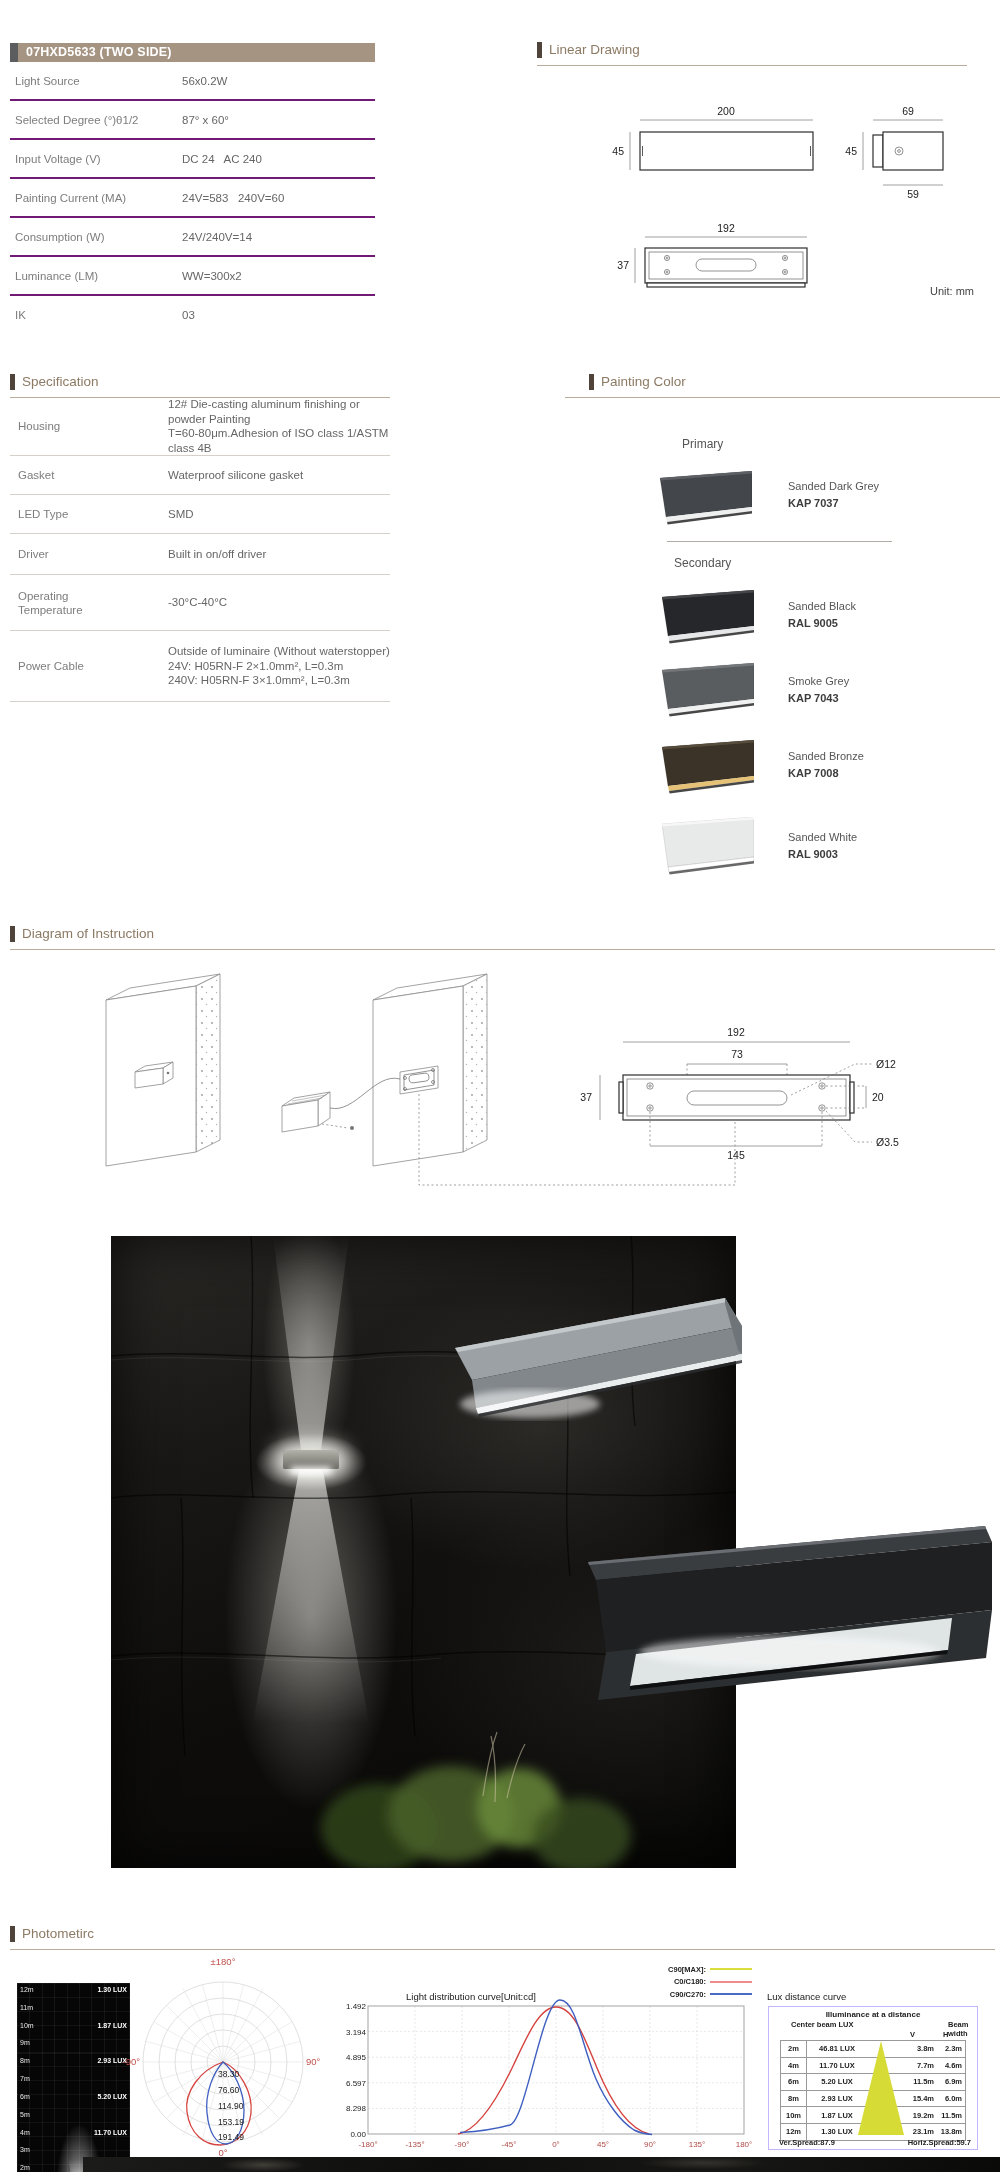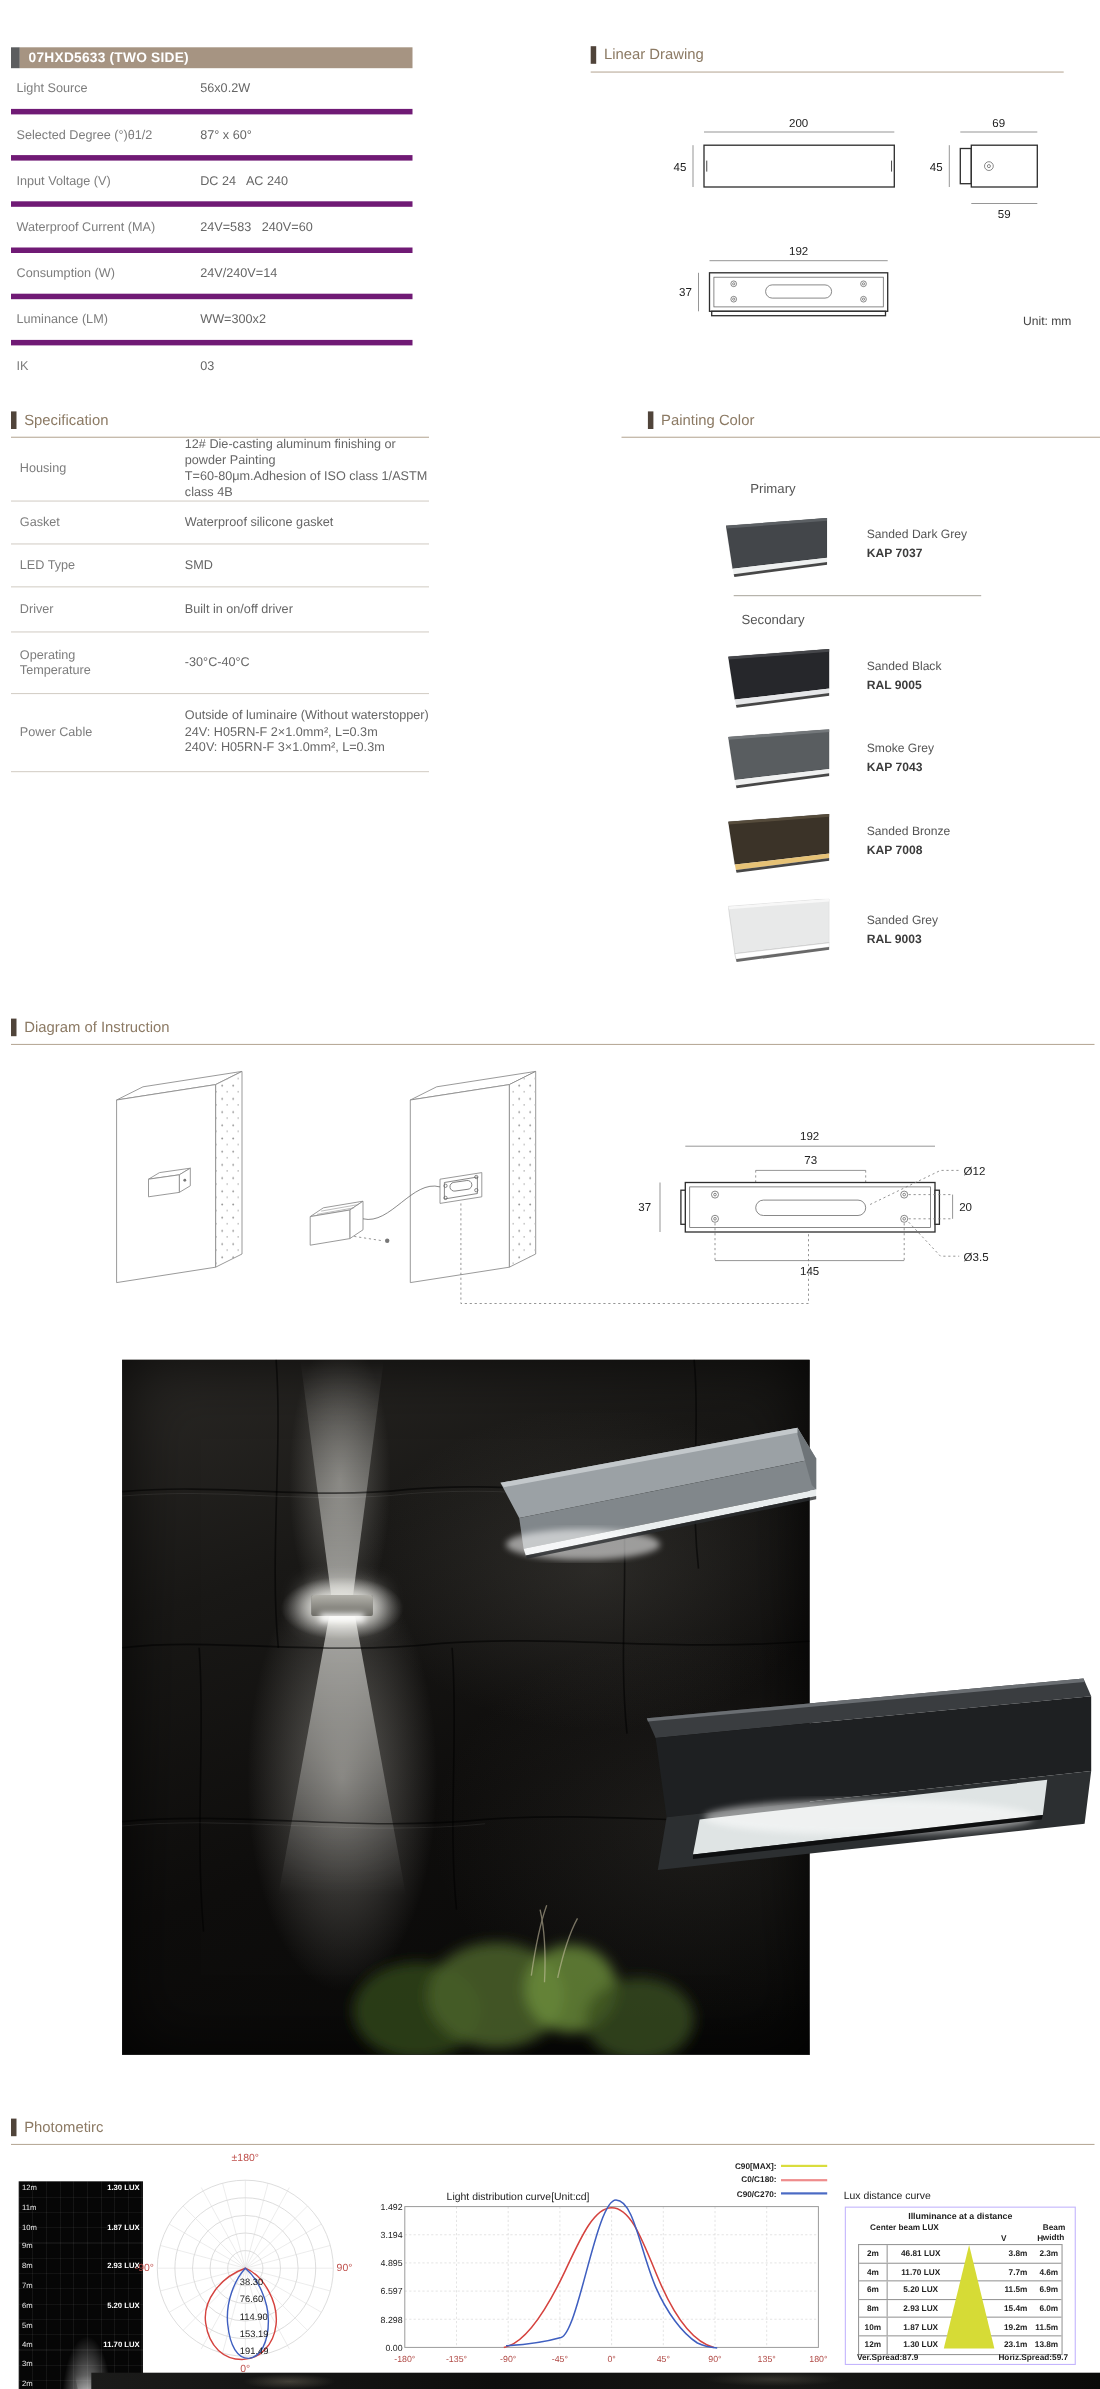--- a/index.html
+++ b/index.html
@@ -11,21 +11,21 @@
   .sec{position:absolute;display:flex;align-items:flex-start;gap:7px;
        border-bottom:1px solid #b9ab9a;padding-bottom:7px;}
   .sec .bar{width:5px;height:16px;margin-top:0;}
   .sec .txt{font-size:13.5px;line-height:16px;}
 
   
   .phead{position:absolute;left:10px;top:43px;width:365px;height:19px;display:flex;}
   .phead .pacc{width:8px;background:#5c5d5f;}
   .phead .pbar{flex:1;color:#fff;font-size:12.5px;font-weight:bold;line-height:19px;padding-left:8px;letter-spacing:.2px;}
   .ptable{position:absolute;left:10px;top:62px;width:365px;}
-  .prow{display:flex;align-items:center;height:37px;border-bottom:5px solid #701a75;font-size:11.5px;}
+  .prow{display:flex;align-items:center;height:37px;border-bottom:2px solid #701a75;font-size:11.5px;}
   .prow:last-child{border-bottom:none;}
   .plabel{width:167px;padding-left:5px;color:#7d7d7d;}
   .pvalue{color:#666;white-space:pre-wrap;}
 
   
   .stable{position:absolute;left:10px;top:397px;width:380px;}
   .srow{display:flex;align-items:center;border-bottom:1px solid #d5d0c8;font-size:11.5px;}
   .slabel{width:150px;padding-left:8px;color:#7d7d7d;line-height:14px;}
   .svalue{flex:1;color:#666;line-height:14.5px;}
 
@@ -123,21 +123,21 @@
       </div>
     <div class="prow">
         <div class="plabel">Selected Degree (°)θ1/2</div>
         <div class="pvalue">87° x 60°</div>
       </div>
     <div class="prow">
         <div class="plabel">Input Voltage (V)</div>
         <div class="pvalue">DC 24   AC 240</div>
       </div>
     <div class="prow">
-        <div class="plabel">Waterproof Current (MA)</div>
+        <div class="plabel">Painting Current (MA)</div>
         <div class="pvalue">24V=583   240V=60</div>
       </div>
     <div class="prow">
         <div class="plabel">Consumption (W)</div>
         <div class="pvalue">24V/240V=14</div>
       </div>
     <div class="prow">
         <div class="plabel">Luminance (LM)</div>
         <div class="pvalue">WW=300x2</div>
       </div>
@@ -289,21 +289,21 @@
   </svg>
   <div class="swname" style="left:788px;top:750px;">Sanded Bronze</div>
   <div class="swcode" style="left:788px;top:767px;">KAP 7008</div>
 
   <svg class="abs" style="left:662px;top:817px;" width="92" height="62">
     <polygon class="sw-body" points="0,7 92,0 92,40 6,50" stroke="#c4c4c4" style="fill: rgb(232, 233, 233);"></polygon>
     <polygon points="0,7 92,0 92,2.5 0.6,9.5" style="fill: rgb(247, 247, 247);"></polygon>
     <polygon points="6,50 92,40 92,44 7,55" stroke="#bdbdbd" stroke-width=".5" style="fill: rgb(255, 255, 255);"></polygon>
     <polygon points="7,55 92,44 92,46.5 7.6,57.5" fill="#2a2a2a" opacity=".7"></polygon>
   </svg>
-  <div class="swname" style="left:788px;top:831px;">Sanded Grey</div>
+  <div class="swname" style="left:788px;top:831px;">Sanded White</div>
   <div class="swcode" style="left:788px;top:848px;">RAL 9003</div>
 
   <svg class="abs" style="left:60px;top:960px;" width="940" height="235" viewBox="0 0 940 235">
     <defs>
       <pattern id="speck" width="10" height="12" patternUnits="userSpaceOnUse">
         <circle cx="2" cy="3" r="0.9" fill="#9a9a9a"></circle>
         <circle cx="6.5" cy="8.5" r="0.7" fill="#b3b3b3"></circle>
       </pattern>
     </defs>
 

